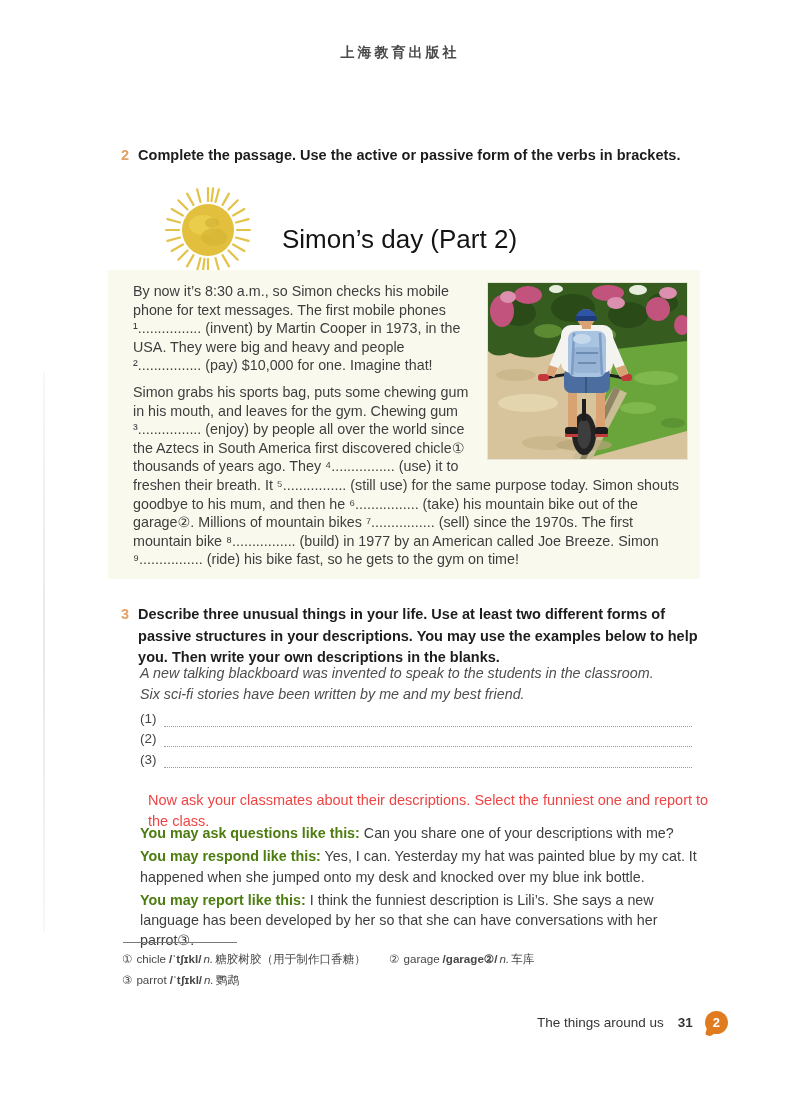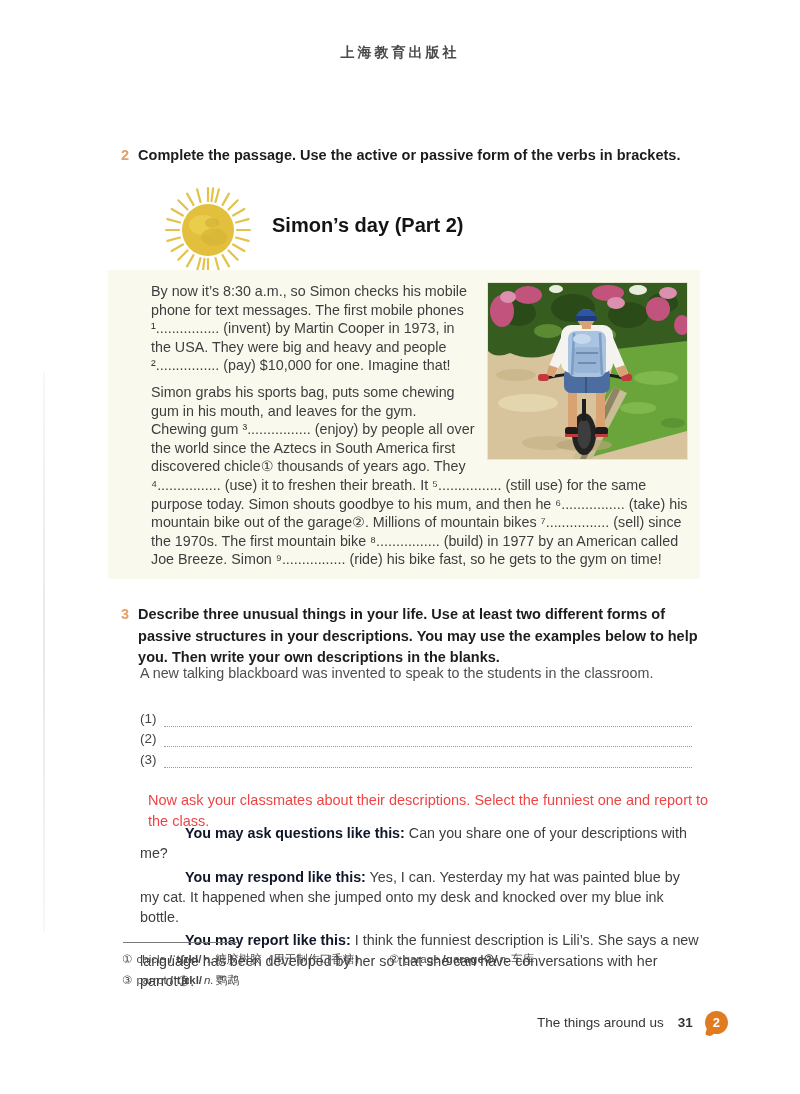--- a/index.html
+++ b/index.html
@@ -13,49 +13,49 @@
 
   
   .ex-heading{position:absolute;display:flex;gap:9px;font-weight:bold;
     font-size:14.5px;line-height:21.5px;color:#1d1d1d;}
   .ex-num{color:#e5a066;flex:0 0 auto;}
   #ex2{left:121px;top:145px;width:600px;}
   #ex3{left:121px;top:604px;width:578px;}
 
   
   .sun{position:absolute;left:162px;top:185px;width:92px;height:92px;}
-  .passage-title{position:absolute;left:272px;top:214px;margin:0;
-    font-size:20px;font-weight:bold;color:#141414;}
+  .passage-title{position:absolute;left:272px;top:214px;margin:10px;
+    font-size:26px;font-weight:normal;color:#141414;}
 
   
   .passage-box{position:absolute;left:108px;top:270px;width:592px;min-height:302px;
-    background:#faf9ee;box-sizing:border-box;padding-left:18px;}
+    background:#faf9ee;box-sizing:border-box;}
   .passage-text{padding:12px 10px 10px 25px;font-size:14.3px;line-height:18.6px;color:#3e3e3e;}
   .photo{float:right;width:201px;height:178px;margin:0 2px 12px 12px;
     border:1px solid #e9e5d6;box-sizing:border-box;overflow:hidden;}
   .photo svg{display:block;width:100%;height:100%;}
   .pp{margin:0 0 8px 0;}
   .pp:last-child{margin-bottom:0;}
 
   
-  .example{position:absolute;left:140px;width:560px;margin:0;
+  .example{position:absolute;left:140px;width:560px;margin:0;font-style:italic;
     font-size:14.3px;color:#4e4e4e;line-height:21px;}
   #example-1{top:663px;}
   #example-2{top:684px;}
   .blank-rows{position:absolute;left:140px;top:706px;width:552px;}
   .blank-row{display:flex;align-items:flex-end;height:20.5px;}
   .blank-num{font-size:13.5px;color:#454545;flex:0 0 24px;line-height:17px;}
   .blank-line{flex:1;border-bottom:1.6px dotted #9a9a9a;height:15px;}
 
   .followup{position:absolute;left:140px;top:782px;width:562px;margin:8px;
     font-weight:normal;font-size:14.5px;line-height:21px;color:#ef4444;}
 
   .qa-block{position:absolute;left:140px;top:823px;width:562px;}
   .qa{margin:0 0 3px 0;font-size:14.3px;line-height:20.3px;color:#3e3e3e;}
-  .qa b{color:#0f172a;margin-left:45px;}
+  .qa b{color:#4d7c0f;}
 
   
   .fn-rule{position:absolute;left:123px;top:942px;width:114px;border-top:1px solid #7a7a7a;}
   .footnotes{position:absolute;left:122px;top:949px;width:570px;
     font-size:11.6px;color:#474747;line-height:20.5px;}
   .fn i{font-style:italic;margin:0 2px;}
   .fn b{font-weight:bold;margin-left:3px;text-align:right;}
   .fn .fn-marker{margin-right:4px;}
   .fn-gap{margin-left:20px;}
 
@@ -190,20 +190,21 @@
       <p class="pp">Simon grabs his sports bag, puts some chewing gum in his mouth, and leaves for the gym. Chewing gum ³................ (enjoy) by people all over the world since the Aztecs in South America first discovered chicle① thousands of years ago. They ⁴................ (use) it to freshen their breath. It ⁵................ (still use) for the same purpose today. Simon shouts goodbye to his mum, and then he ⁶................ (take) his mountain bike out of the garage②. Millions of mountain bikes ⁷................ (sell) since the 1970s. The first mountain bike ⁸................ (build) in 1977 by an American called Joe Breeze. Simon ⁹................ (ride) his bike fast, so he gets to the gym on time!</p>
     </div>
   </div>
 
   <div class="ex-heading" id="ex3">
     <span class="ex-num">3</span>
     <span>Describe three unusual things in your life. Use at least two different forms of passive structures in your descriptions. You may use the examples below to help you. Then write your own descriptions in the blanks.</span>
   </div>
 
   <p class="example" id="example-1">A new talking blackboard was invented to speak to the students in the classroom.</p>
+  <p class="example" id="example-2">Six sci-fi stories have been written by me and my best friend.</p>
 
   <div class="blank-rows">
     <div class="blank-row">
       <span class="blank-num">(1)</span>
       <span class="blank-line"></span>
     </div>
     <div class="blank-row">
       <span class="blank-num">(2)</span>
       <span class="blank-line"></span>
     </div>

